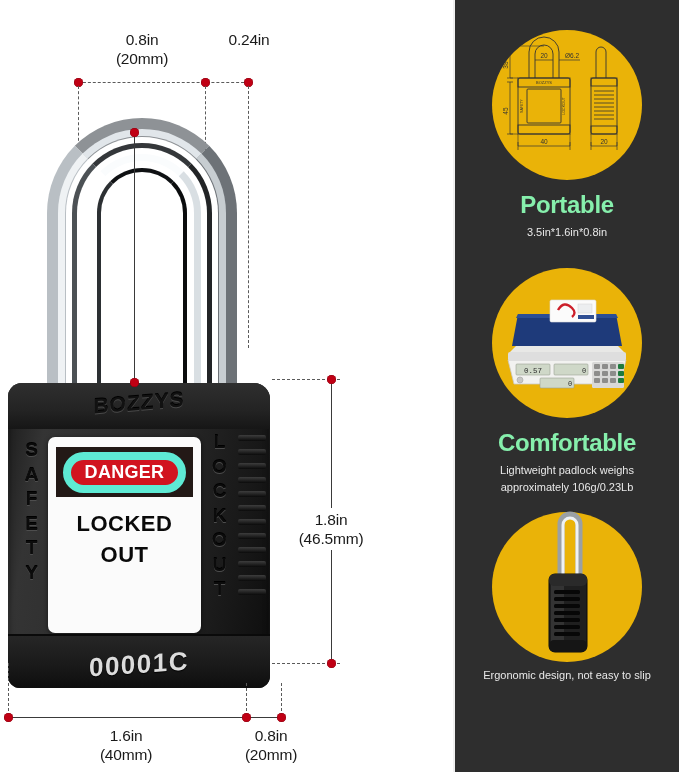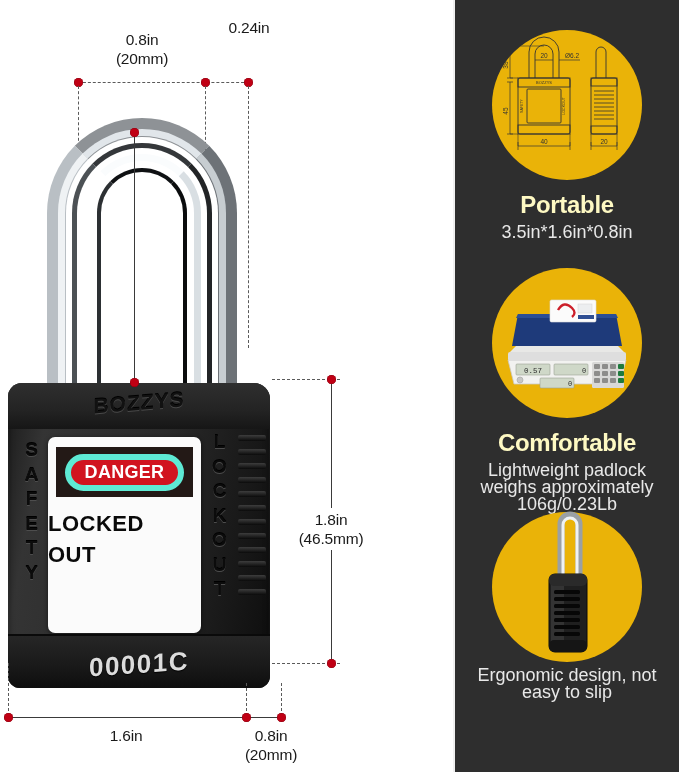--- a/index.html
+++ b/index.html
@@ -184,58 +184,58 @@
     box-shadow:0 1px 4px rgba(0,0,0,.55);
   }
   #danger-bar {
     position:absolute; left:8px; top:10px;
     width:137px; height:50px;
     background:#231916;
     display:flex; align-items:center; justify-content:center;
   }
   #danger-pill {
     background:#d1141f;
-    border:6px solid #5eead4;
+    border:8px solid #5eead4;
     border-radius:22px;
     padding:3px 14px 4px;
     color:#ffffff;
     font-size:18px;
     font-weight:bold;
     letter-spacing:.3px;
     line-height:1;
   }
   .lbl-line {
     position:absolute; left:0; width:153px;
-    color:#0a0a0a;
+    text-align:center; color:#0a0a0a;
     font-weight:bold;
   }
   #lbl-locked { top:74px;  font-size:22px; letter-spacing:.5px; }
   #lbl-out    { top:105px; font-size:22px; letter-spacing:.5px; }
   #lbl-dnr    { top:147px; font-size:14.5px; letter-spacing:-.1px; }
 
   
   .feature { position:absolute; left:0; width:224px; text-align:center; }
   .circle {
     position:relative;
     width:150px; height:150px;
     margin:0 auto;
     border-radius:50%;
     background:#eab308;
     overflow:hidden;
   }
   .feat-title {
-    color:#fef9c3;
+    color:#86efac;
     font-size:24px;
     font-weight:bold;
     letter-spacing:-.3px;
     margin-top:11px;
   }
   .feat-sub {
     color:#e8e8e8;
-    font-size:18px;
+    font-size:11px;
     line-height:17px;
     margin-top:5px;
     padding:0 22px;
   }
 
   
   .tech { position:absolute; left:0; top:0; width:150px; height:150px; }
   .tech svg { display:block; }
 
   
@@ -249,21 +249,21 @@
 
 <div id="page">
 
   <div id="left-panel">
 
     <div class="dim-label" style="left:78px; top:30px; width:128px;">
       <div>0.8in</div>
       <div>(20mm)</div>
     </div>
 
-    <div class="dim-label" style="left:176px; top:18px; width:146px;">
+    <div class="dim-label" style="left:176px; top:30px; width:146px;">
       <div>0.24in</div>
     </div>
 
     <div class="dash-h" style="left:78px; top:82px; width:171px;"></div>
     <div class="dot" style="left:74px;  top:78px;"></div>
     <div class="dot" style="left:201px; top:78px;"></div>
     <div class="dot" style="left:244px; top:78px;"></div>
 
     <div class="dash-v" style="left:78px;  top:86px; height:60px;"></div>
     <div class="dash-v" style="left:205px; top:86px; height:64px;"></div>
@@ -331,20 +331,21 @@
     <div class="dash-v" style="left:246px; top:683px; height:28px;"></div>
     <div class="dash-v" style="left:281px; top:683px; height:28px;"></div>
 
     <div class="hline" style="left:8px; top:717px; width:277px;"></div>
     <div class="dot" style="left:4px;   top:713px;"></div>
     <div class="dot" style="left:242px; top:713px;"></div>
     <div class="dot" style="left:277px; top:713px;"></div>
 
     <div class="dim-label" style="left:63px; top:726px; width:126px;">
       <div>1.6in</div>
+      <div>(40mm)</div>
     </div>
     <div class="dim-label" style="left:207px; top:726px; width:128px;">
       <div>0.8in</div>
       <div>(20mm)</div>
     </div>
   </div>
 
   <div id="panel-divider"></div>
 
   <div id="right-panel">

